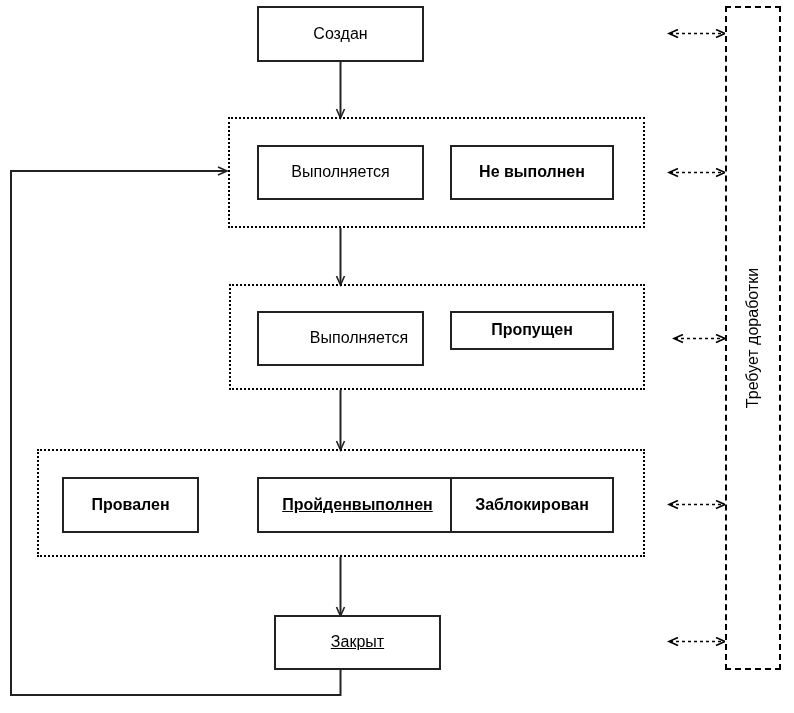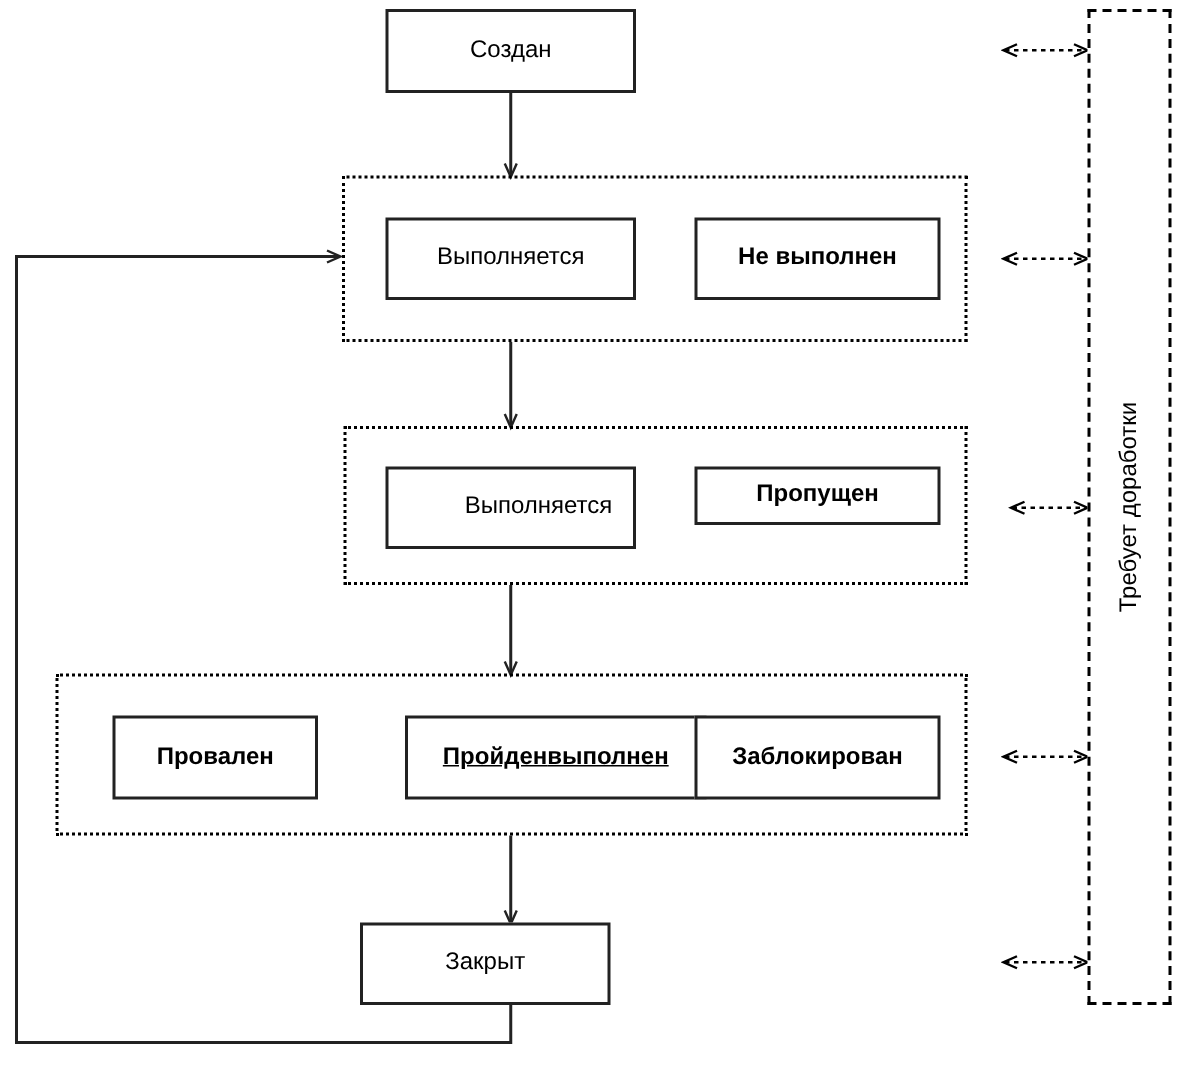--- a/index.html
+++ b/index.html
@@ -34,21 +34,20 @@
     align-items: center;
     justify-content: center;
     text-align: left;
     font-size: 16px;
     line-height: 1.15;
     color: #000000;
     z-index: 3;
   }
   .node.bold {
     font-weight: bold;
-    margin-left: 13px;
   }
   .group-box {
     position: absolute;
     box-sizing: border-box;
     border: 2px dotted #000000;
     background: transparent;
     z-index: 1;
   }
   .rework-box {
     position: absolute;
@@ -153,21 +152,21 @@
 
   <div class="node bold" style="left:257px; top:477px; width:201px; height:56px; flex-direction:row;text-decoration:underline;">
     <span>Пройден</span>
     <span>выполнен</span>
   </div>
 
   <div class="node bold" style="left:450px; top:477px; width:164px; height:56px;">
     <span>Заблокирован</span>
   </div>
 
-  <div class="node" style="left:240px; top:615px; width:167px; height:55px;">
+  <div class="node" style="left:274px; top:615px; width:167px; height:55px;text-decoration:underline;">
     <span>Закрыт</span>
   </div>
 
   <div class="rework-box" style="left:725px; top:6px; width:56px; height:664px;">
     <span class="rework-label">Требует доработки</span>
   </div>
 
 </div>
 
 </body></html>

